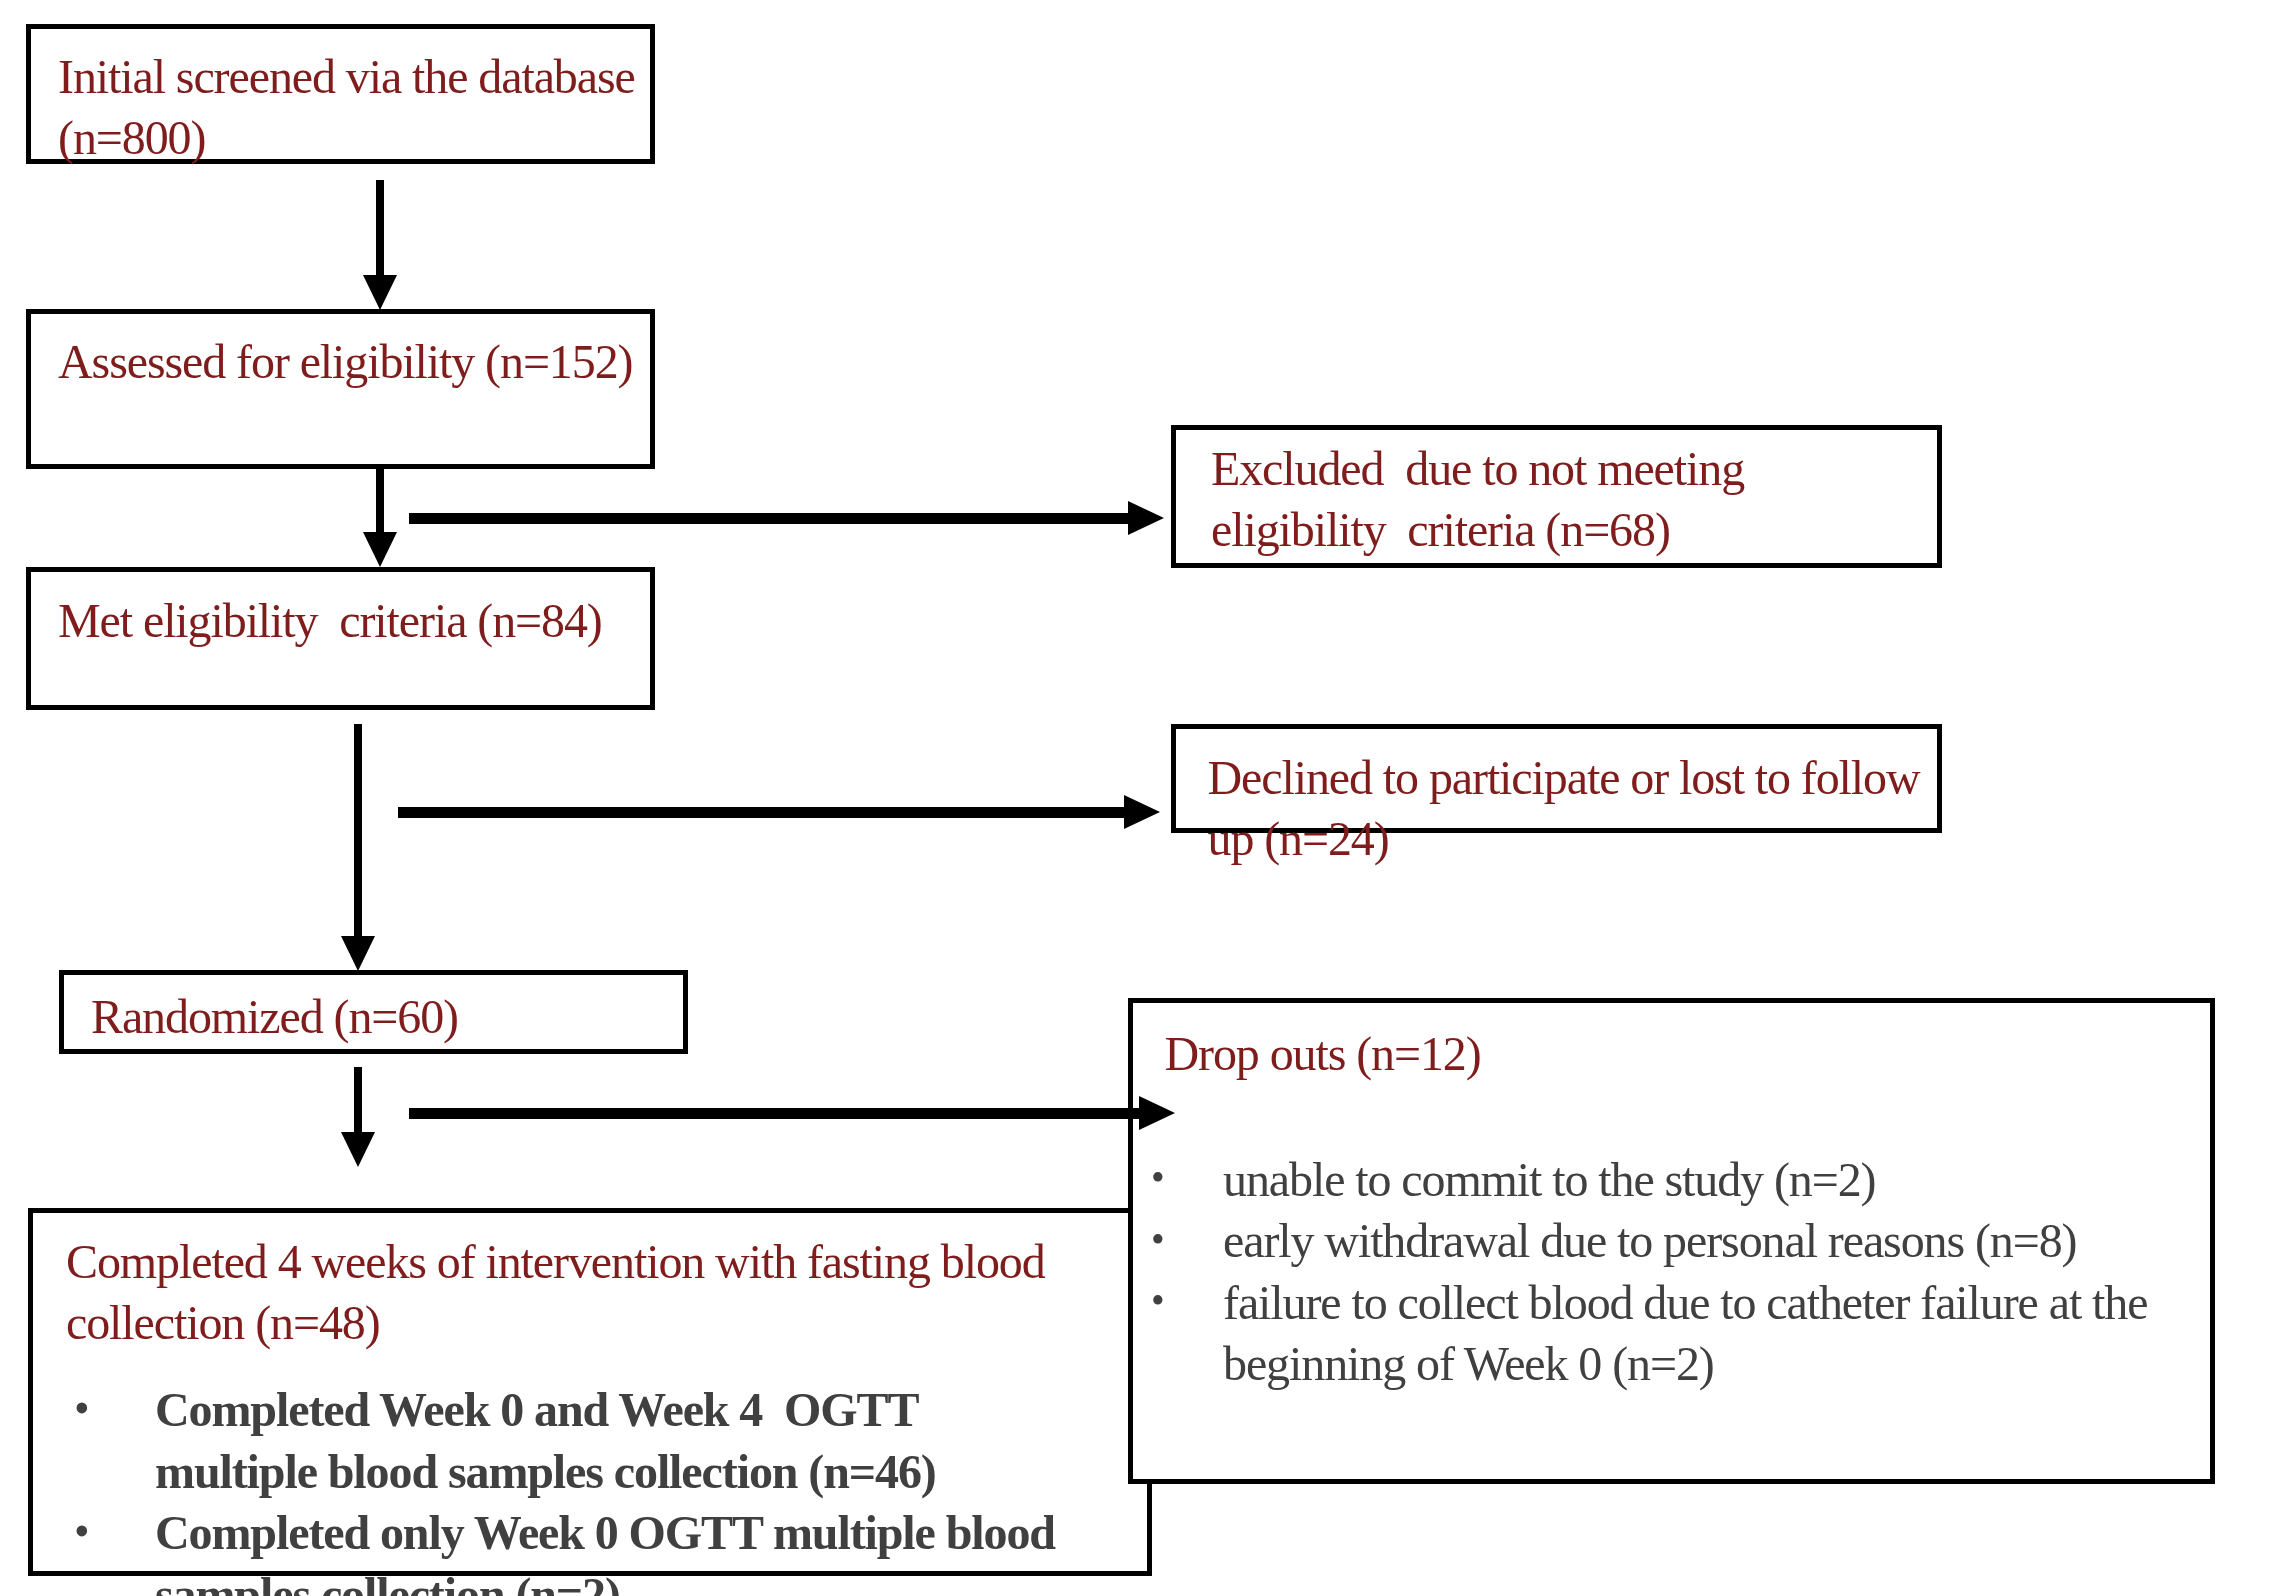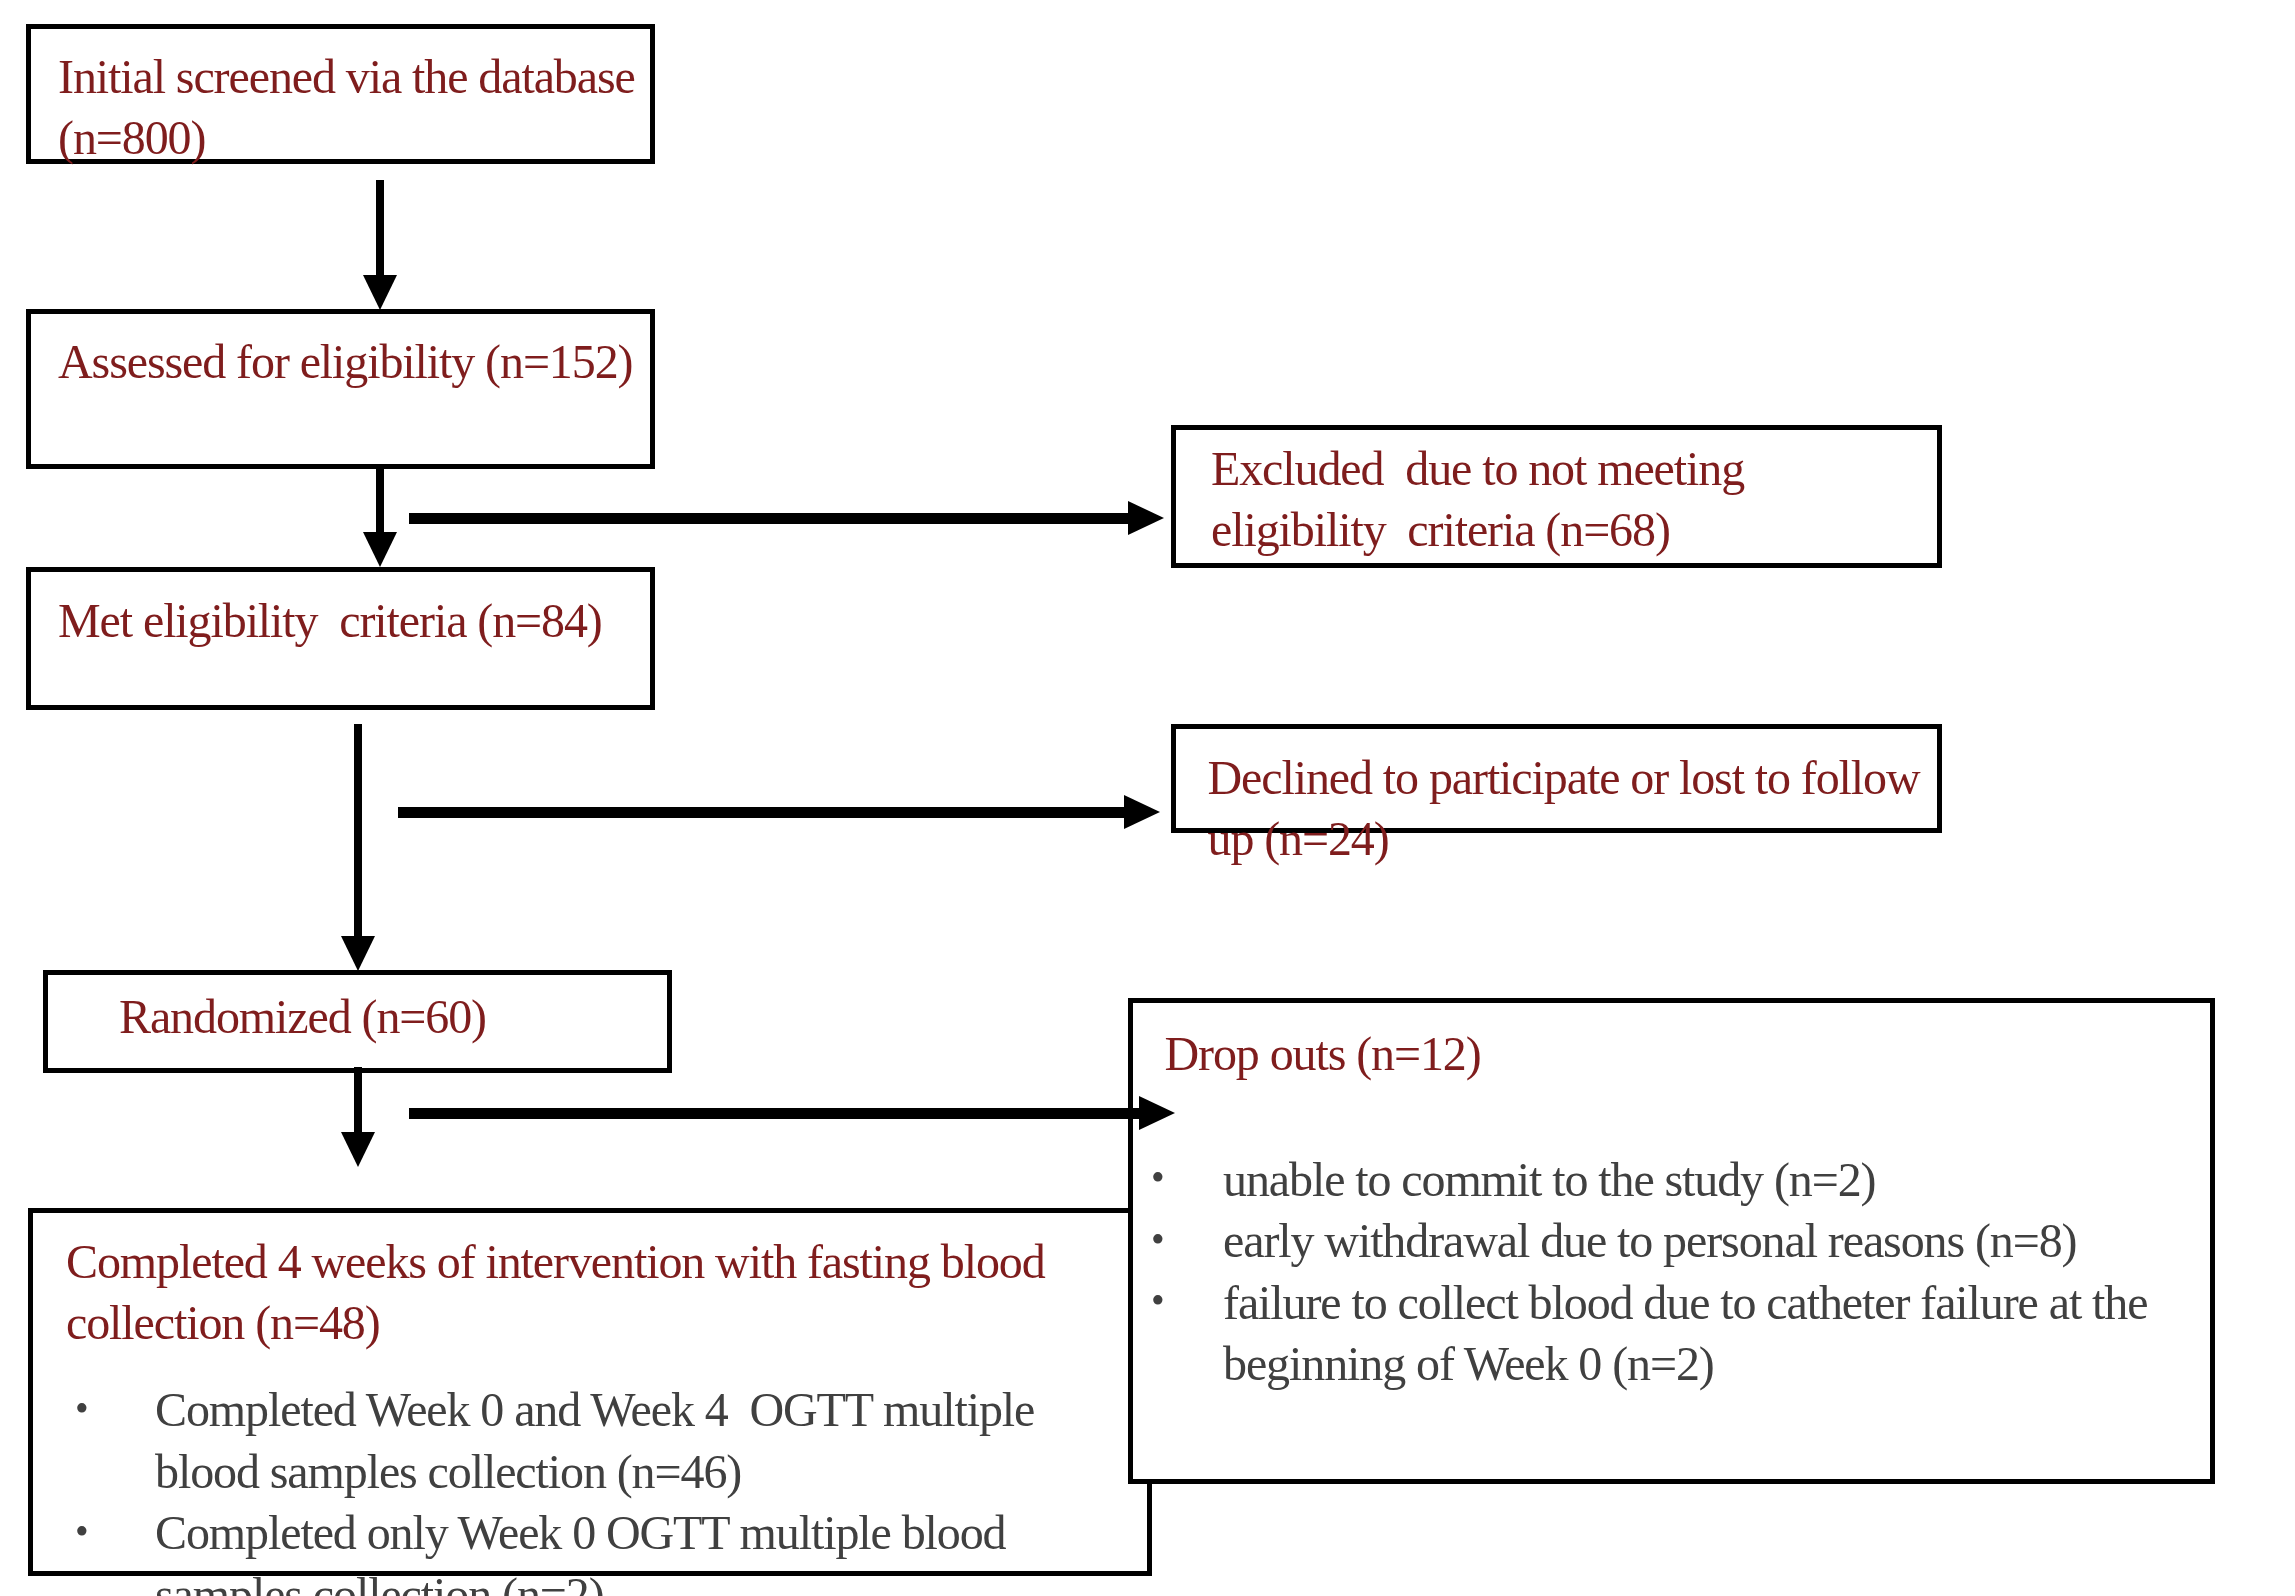--- a/index.html
+++ b/index.html
@@ -33,21 +33,21 @@
   #box-screened   { left: 26px;   top: 24px;   width: 629px;  height: 140px; }
   #box-screened .box-text   { padding: 16.5px 15px 0 27px; }
   #box-assessed   { left: 26px;   top: 309px;  width: 629px;  height: 160px; }
   #box-assessed .box-text   { padding: 16.5px 15px 0 27px; }
   #box-excluded   { left: 1171px; top: 425px;  width: 771px; height: 143px; }
   #box-excluded .box-text   { padding: 8px 15px 0 35px; }
   #box-met        { left: 26px;   top: 567px;  width: 629px;  height: 143px; }
   #box-met .box-text        { padding: 18px 15px 0 27px; }
   #box-declined   { left: 1171px; top: 724px;  width: 771px; height: 109px; }
   #box-declined .box-text   { padding: 18px 15px 0 31.5px; }
-  #box-randomized { left: 43px;   top: 970px; width: 629px;  height: 103px; padding-left: 44px; }
+  #box-randomized { left: 59px;   top: 970px; width: 629px;  height: 84px; }
   #box-randomized .box-text { padding: 10.5px 15px 0 27px; }
   #box-completed  { left: 28px;   top: 1208px; width: 1124px; height: 368px; }
   #box-completed .heading   { padding: 18px 60px 0 33px; }
   #box-dropouts   { left: 1128px; top: 998px; width: 1087px; height: 486px; }
   #box-dropouts .heading    { padding: 19.5px 22.5px 0 31.5px; }
   
   ul.bullets {
     list-style: none;
     margin: 0;
     padding: 0;
@@ -60,21 +60,21 @@
     white-space: pre-wrap;
     color: #404040;
   }
   ul.bullets li::before {
     content: "\2022";
     position: absolute;
     font-size: 39px;
     top: 4.5px;
   }
   #box-completed ul.bullets { margin-top: 25.5px; }
-  #box-completed ul.bullets li { padding-left: 122px; padding-right: 60px; }
+  #box-completed ul.bullets li { padding-left: 122px; padding-right: 60px; font-weight: bold; }
   #box-completed ul.bullets li::before { left: 42px; }
   #box-dropouts ul.bullets { margin-top: 65px; }
   #box-dropouts ul.bullets li { padding-left: 90px; padding-right: 21px; }
   #box-dropouts ul.bullets li::before { left: 18px; }
   
   .vline { position: absolute; width: 8.3px;  background: #000000; }
   .hline { position: absolute; height: 10.5px; background: #000000; }
   .tri-down {
     position: absolute; width: 0; height: 0;
     border-left: 17.3px solid transparent;

